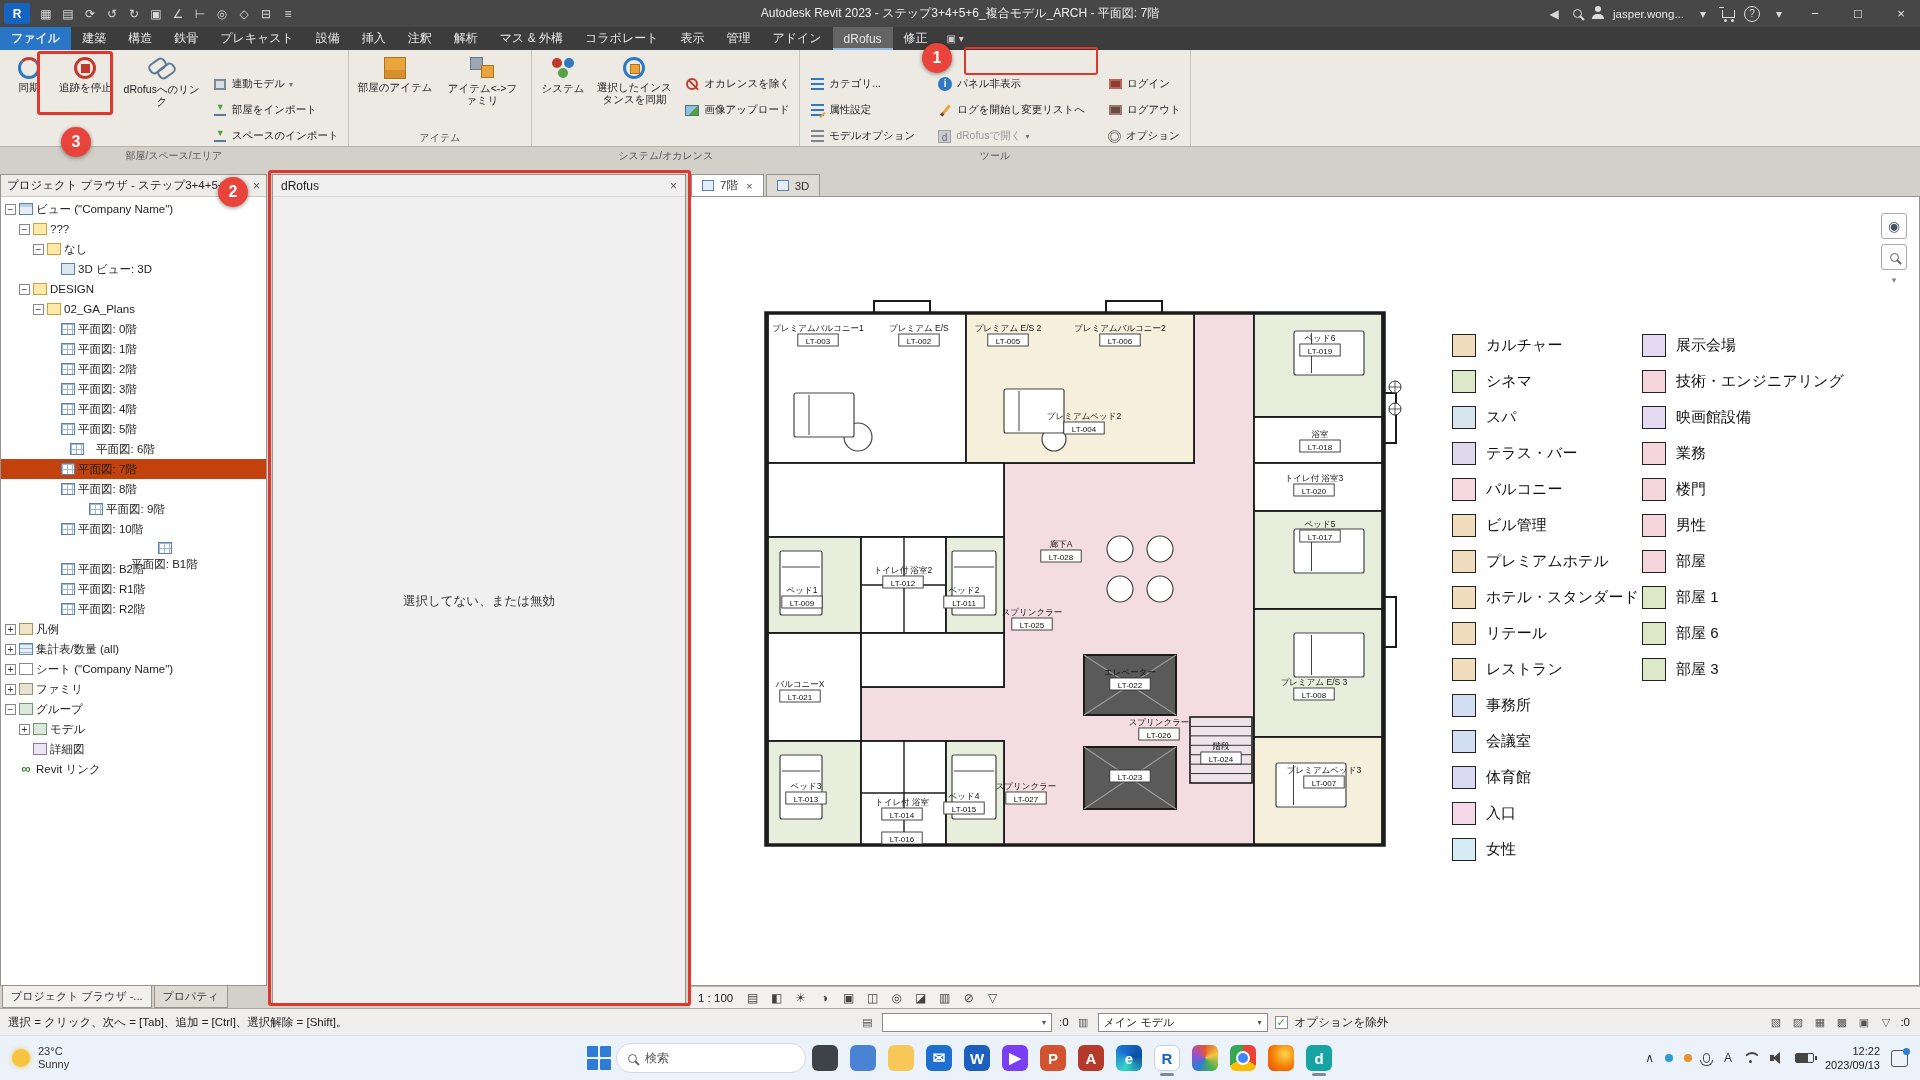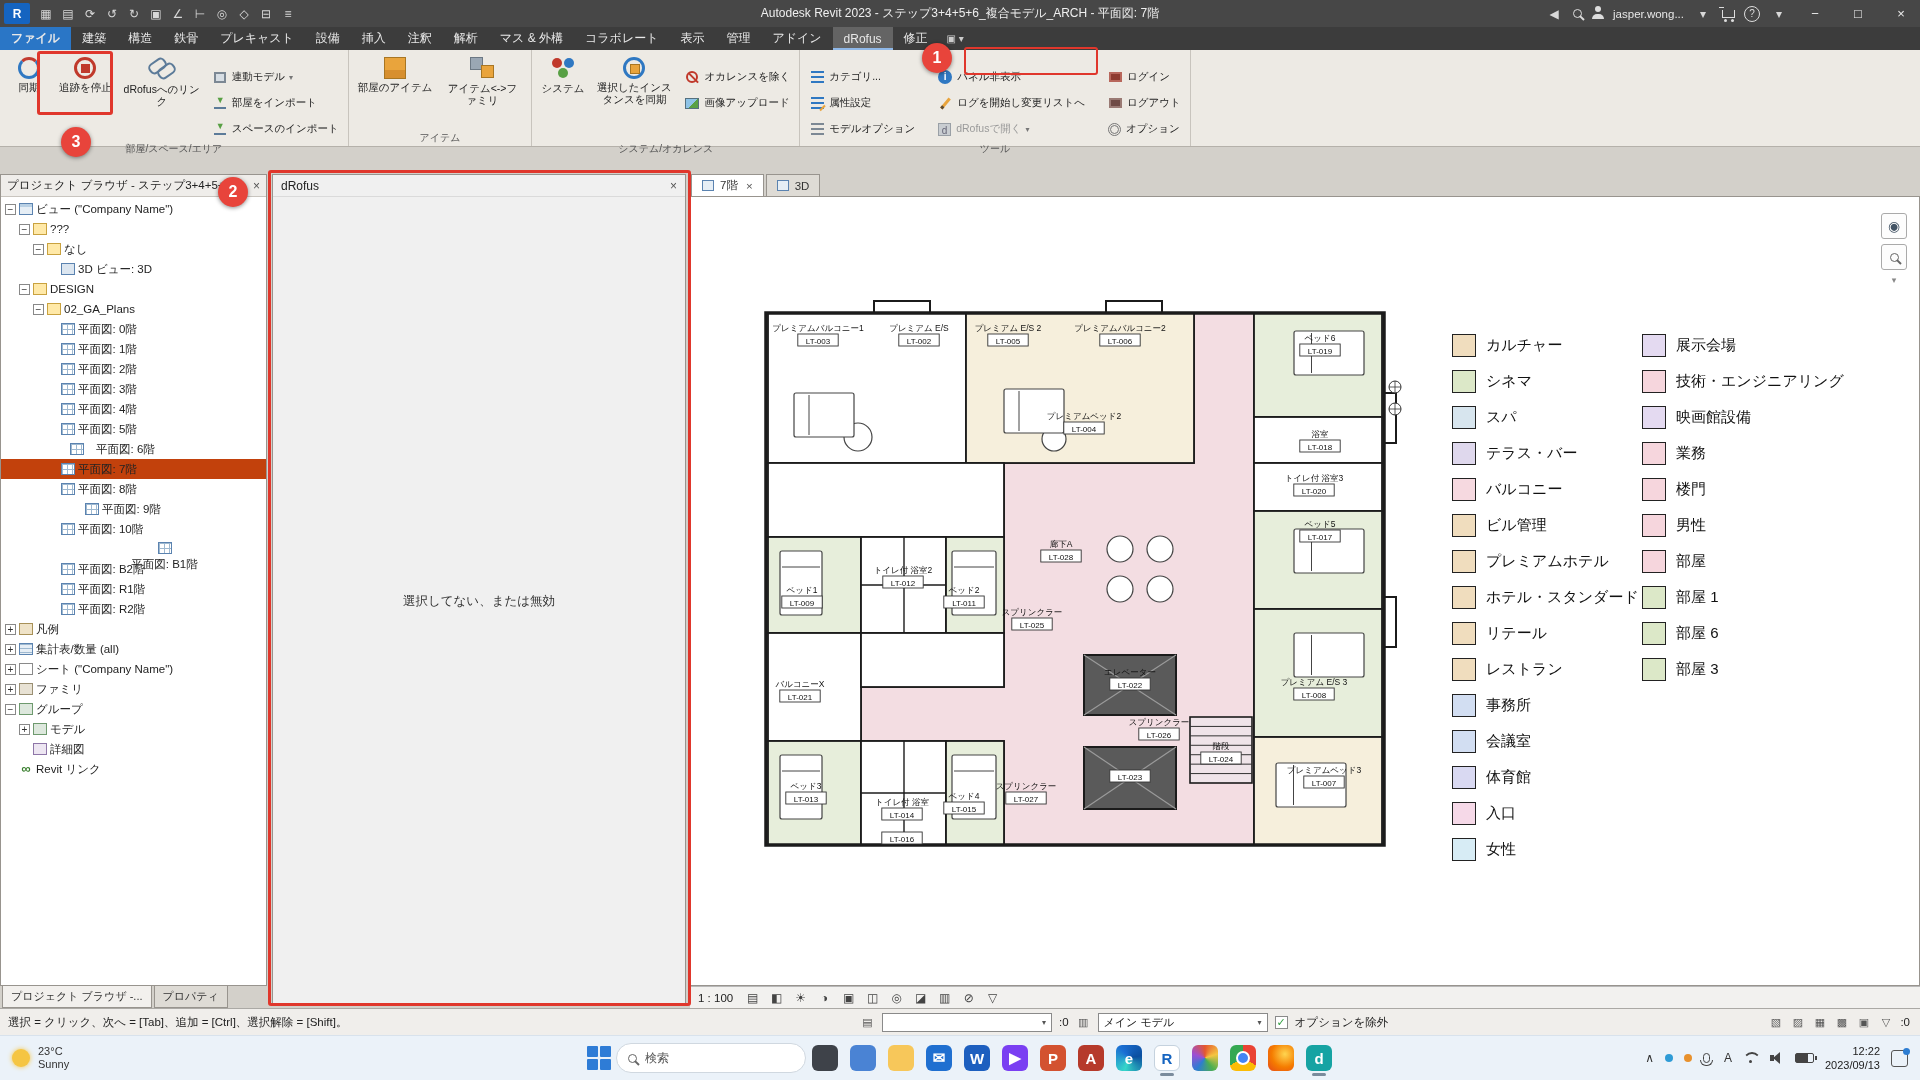--- a/index.html
+++ b/index.html
@@ -29,21 +29,21 @@
 .rtab.file{background:#2A76C6;font-weight:bold}
 .rtab.active{background:#646464;box-shadow:inset 0 -2px 0 #8FB8E8}
 .tabtoggle{display:flex;align-items:center;padding:0 8px;color:#CCC;font-size:10px;gap:3px}
 
 .ribbon{position:absolute;left:0;top:50px;width:1920px;height:97px;background:#EDEAE4;border-bottom:1px solid #B5B1AA;display:flex;z-index:4}
 .rgroup{display:flex;flex-direction:column;border-right:1px solid #C8C4BD;flex:none}
 .rbody{flex:1;display:flex;align-items:flex-start;padding:3px 6px 0;gap:4px}
 .rglabel{height:15px;font-size:10px;color:#555;text-align:center;padding:0 4px 2px}
 .bigbtn{min-width:46px;max-width:86px;display:flex;flex-direction:column;align-items:center;text-align:center;font-size:10.5px;color:#222;padding:1px 3px;border-radius:2px;line-height:1.15}
 .bigbtn .blabel{margin-top:2px}
-.smallcol{display:grid;grid-auto-flow:column;grid-template-rows:repeat(3,26px);column-gap:16px;align-items:center;margin-top:11px}
+.smallcol{display:grid;grid-auto-flow:column;grid-template-rows:repeat(3,26px);column-gap:16px;align-items:center;margin-top:18px}
 .smallbtn{display:flex;align-items:center;gap:4px;font-size:10.5px;white-space:nowrap;padding:1px 3px;border-radius:2px}
 .smallbtn.disabled{color:#9a9a9a}
 .scaret{font-size:8px;color:#777}
 
 .bi{width:30px;height:28px;position:relative;flex:none}
 .bi-sync{width:22px;height:22px;margin:3px auto 0;border:3px solid #2F78C2;border-radius:50%;border-top-color:#C23B2F}
 .bi-stop{width:22px;height:22px;margin:3px auto 0;border:3px solid #C0392B;border-radius:50%;position:relative}
 .bi-stop::after{content:"";position:absolute;left:50%;top:50%;width:9px;height:9px;margin:-4.5px 0 0 -4.5px;background:#C0392B}
 .bi-link{width:28px;height:26px;margin:1px auto 0}
 .bi-link::before,.bi-link::after{content:"";position:absolute;width:15px;height:8px;border:2.5px solid #5C7B99;border-radius:5px}
@@ -415,21 +415,21 @@
         <div class="trow selected" style="padding-left: 46px;">
           <span class="tspacer"></span>
           <span class="ti ti-plan"></span>
           <span class="tlabel">平面図: 7階</span>
         </div>
         <div class="trow" style="padding-left: 46px;">
           <span class="tspacer"></span>
           <span class="ti ti-plan"></span>
           <span class="tlabel">平面図: 8階</span>
         </div>
-        <div class="trow" style="padding-left: 46px; margin-left: 24px;">
+        <div class="trow" style="padding-left: 74px;">
           <span class="tspacer"></span>
           <span class="ti ti-plan"></span>
           <span class="tlabel">平面図: 9階</span>
         </div>
         <div class="trow" style="padding-left: 46px;">
           <span class="tspacer"></span>
           <span class="ti ti-plan"></span>
           <span class="tlabel">平面図: 10階</span>
         </div>
         <div class="trow" style="padding-left: 62px; flex-direction: column;">

